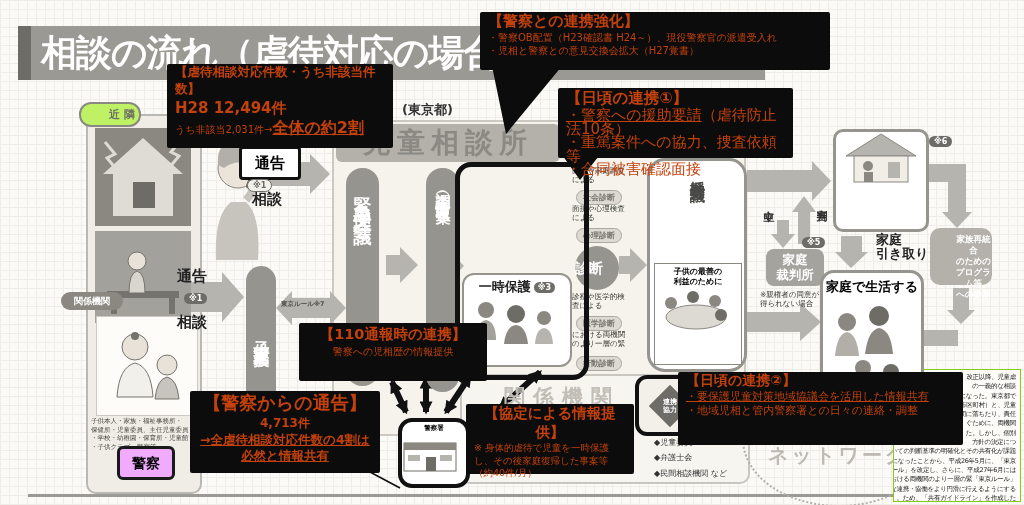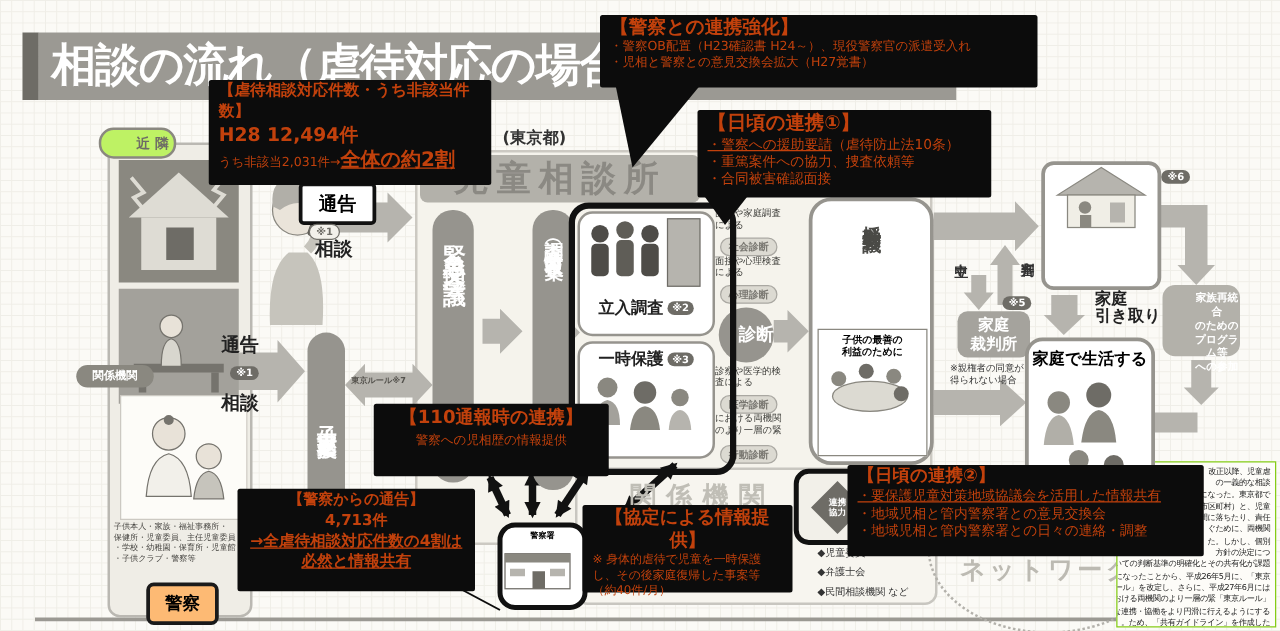--- a/index.html
+++ b/index.html
@@ -19,46 +19,46 @@
   #co-a{left:480px;top:12px;width:350px;height:58px;}
   #co-a .h{font-size:15px;}
   #co-a .l{font-size:10px;line-height:13px;}
   #co-b{left:167px;top:64px;width:226px;height:84px;}
   #co-b .h{font-size:12.5px;}
   #co-b .c{font-size:15px;font-weight:bold;line-height:20px;}
   #co-b .s{font-size:10px;}
   #co-b .s .u{font-size:16px;font-weight:bold;}
   #co-c{left:558px;top:88px;width:235px;height:70px;}
   #co-c .h{font-size:15.5px;}
-  #co-c .l{font-size:11px;line-height:13.5px;}
+  #co-c .l{font-size:15px;line-height:13.5px;}
   #co-d{left:299px;top:323px;width:188px;height:58px;text-align:center;}
   #co-d .h{font-size:14.5px;line-height:22px;}
   #co-d .l{font-size:10px;}
   #co-e{left:190px;top:391px;width:190px;height:82px;text-align:center;}
-  #co-e .h{font-size:12px;}
+  #co-e .h{font-size:18px;}
   #co-e .c{font-size:12px;font-weight:bold;}
   #co-e .u{font-size:12.5px;font-weight:bold;line-height:16px;}
   #co-f{left:466px;top:404px;width:168px;height:70px;text-align:center;}
   #co-f .h{font-size:14.5px;}
   #co-f .l{font-size:9.5px;line-height:12.5px;text-align:left;}
   #co-g{left:678px;top:372px;width:285px;height:73px;}
   #co-g .h{font-size:14px;}
   #co-g .l{font-size:11px;line-height:14px;}
   
   #left-frame{left:86px;top:114px;width:112px;height:376px;border:2px solid #bab8b2;border-radius:10px;background:#efede6;z-index:2;}
   #kinrin{left:54px;top:102px;width:58px;height:21px;border:2px solid #8a8880;background:#bef264;border-radius:12px;
     color:#6e6c66;font-size:11px;font-weight:bold;letter-spacing:4px;text-align:right;line-height:21px;z-index:5;margin-left:25px;}
   #house-box{left:95px;top:128px;width:96px;height:98px;background:#8a8880;z-index:3;}
   #bench-box{left:95px;top:231px;width:96px;height:92px;background:#a3a19b;z-index:3;}
   #kankei-pill{left:61px;top:292px;width:62px;height:18px;background:#8a8880;color:#fff;font-size:9px;font-weight:bold;
     border-radius:9px;text-align:center;line-height:18px;z-index:5;}
   #doctor-box{left:96px;top:316px;width:100px;height:98px;background:#fdfcf8;border:1px solid #ccc9c2;z-index:3;}
   #left-caption{left:91px;top:417px;width:110px;font-size:6.5px;line-height:8.6px;color:#44433f;z-index:4;white-space:pre-line;}
-  #keisatsu{left:117px;top:446px;width:52px;height:28px;background:#fdba74;border:3px solid #1a1a1a;border-radius:6px;
-    font-size:14px;font-weight:bold;text-align:center;line-height:28px;z-index:6;margin-top:20px;}
+  #keisatsu{left:117px;top:446px;width:52px;height:28px;background:#f0abfc;border:3px solid #1a1a1a;border-radius:6px;
+    font-size:14px;font-weight:bold;text-align:center;line-height:28px;z-index:6;}
   #phone-woman{left:186px;top:120px;z-index:3;}
   
   #notice-top{left:239px;top:146px;width:56px;height:28px;background:#fff;border:3px solid #111;border-radius:4px;
     font-size:15px;font-weight:bold;text-align:center;line-height:28px;z-index:6;}
   .ref{position:absolute;background:#6e6c66;color:#fff;font-size:8px;font-weight:bold;border-radius:8px;padding:1px 5px;z-index:7;}
   .ref.o{background:#f2f0ea;color:#6e6c66;border:1.5px solid #6e6c66;}
   #ref1-top{left:247px;top:179px;}
   #consult-top{left:252px;top:190px;font-size:15px;font-weight:bold;color:#222;z-index:5;}
   #notice-low{left:177px;top:267px;font-size:15px;font-weight:bold;color:#222;z-index:5;}
   #ref1-low{left:184px;top:293px;}
@@ -76,21 +76,21 @@
   #kinkyu-bar{left:346px;top:168px;width:33px;height:218px;padding-top:14px;font-size:18px;letter-spacing:6px;}
   #chousa-bar{left:426px;top:168px;width:33px;height:224px;padding-top:12px;font-size:15px;letter-spacing:3px;}
   #bframe-main{left:455px;top:162px;width:124px;height:208px;border:5px solid #111;border-radius:16px;z-index:6;}
   .wbox{position:absolute;background:#fff;border:3px solid #96948e;border-radius:12px;z-index:5;box-sizing:border-box;}
   #onsite-box{left:462px;top:169px;width:110px;height:100px;border-width:2px;}
   #hogo-box{left:462px;top:273px;width:110px;height:94px;border-width:2px;}
   .boxlabel{font-size:13px;font-weight:bold;color:#222;}
   .refin{background:#6e6c66;color:#fff;font-size:8px;font-weight:bold;border-radius:8px;padding:1px 4px;margin-left:3px;}
   .lblrow{display:flex;align-items:center;justify-content:center;}
   #shindan{left:575px;top:246px;width:44px;height:44px;background:#96948e;border-radius:50%;color:#fff;
-    font-size:14px;font-weight:bold;text-align:right;line-height:44px;z-index:5;}
+    font-size:14px;font-weight:bold;text-align:left;line-height:44px;z-index:5;}
   .ddesc{position:absolute;width:56px;font-size:7.5px;line-height:9px;color:#3a3a36;z-index:5;}
   .dbadge{position:absolute;background:#dcdad2;border:1px solid #aaa8a2;color:#7a7872;border-radius:8px;
     font-size:8px;font-weight:bold;padding:1px 6px;z-index:5;}
   #ddesc1{left:572px;top:166px;} #dbadge1{left:576px;top:190px;}
   #ddesc2{left:572px;top:204px;} #dbadge2{left:576px;top:228px;}
   #ddesc3{left:572px;top:292px;} #dbadge3{left:576px;top:316px;}
   #ddesc4{left:572px;top:330px;} #dbadge4{left:576px;top:356px;}
   #enjo-box{left:647px;top:158px;width:100px;height:214px;border-radius:18px;}
   #enjo-box .vt{position:absolute;left:50%;top:8px;transform:translateX(-50%);font-size:15px;font-weight:bold;
     color:#4a4a46;letter-spacing:1px;}
@@ -233,35 +233,20 @@
       <span class="vt">子供家庭支援セ</span>
     </div>
   <div class="bar" id="kinkyu-bar">
       <span class="vt">緊急受理会議</span>
     </div>
   <div class="bar" id="chousa-bar">
       <span class="vt">調査（情報収集）</span>
     </div>
 
   <div class="abs" id="bframe-main"></div>
-  <div class="wbox" id="onsite-box">
-    <svg width="104" height="62">
-      <rect x="70" y="4" width="26" height="54" fill="#b6b4ae" stroke="#6e6c66"></rect>
-      <circle cx="16" cy="16" r="7" fill="#4e4c48"></circle>
-        <rect x="9" y="24" width="14" height="26" rx="4" fill="#4e4c48"></rect>
-      <circle cx="36" cy="13" r="7" fill="#5f5d57"></circle>
-        <rect x="29" y="21" width="14" height="29" rx="4" fill="#5f5d57"></rect>
-      <circle cx="56" cy="16" r="7" fill="#4e4c48"></circle>
-        <rect x="49" y="24" width="14" height="26" rx="4" fill="#4e4c48"></rect>
-    </svg>
-    <div class="lblrow">
-        <span class="boxlabel">立入調査</span>
-        <span class="refin">※2</span>
-      </div>
-  </div>
   <div class="wbox" id="hogo-box">
     <div class="lblrow" style="margin-top:3px;">
         <span class="boxlabel">一時保護</span>
         <span class="refin">※3</span>
       </div>
     <svg width="104" height="56">
       <circle cx="22" cy="14" r="8" fill="#8a8880"></circle>
         <path d="M12 44 Q12 26 22 24 Q32 26 32 44 Z" fill="#a3a19b"></path>
       <circle cx="52" cy="18" r="9" fill="#6e6c66"></circle>
         <path d="M40 48 Q42 30 52 29 Q62 30 64 48 Z" fill="#8a8880"></path>
@@ -405,16 +390,15 @@
     <div class="c">4,713件</div>
     <div class="u">→全虐待相談対応件数の4割は必然と情報共有</div>
   </div>
   <div class="callout" id="co-f">
     <div class="h">【協定による情報提供】</div>
     <div class="l">※ 身体的虐待で児童を一時保護し、その後家庭復帰した事案等 （約40件/月）</div>
   </div>
   <div class="callout" id="co-g">
     <div class="h">【日頃の連携②】</div>
     <div class="l u">・要保護児童対策地域協議会を活用した情報共有</div>
-    <div class="l">・地域児相と管内警察署との意見交換会</div>
     <div class="l">・地域児相と管内警察署との日々の連絡・調整</div>
   </div>
 </div>
 
 </body></html>

